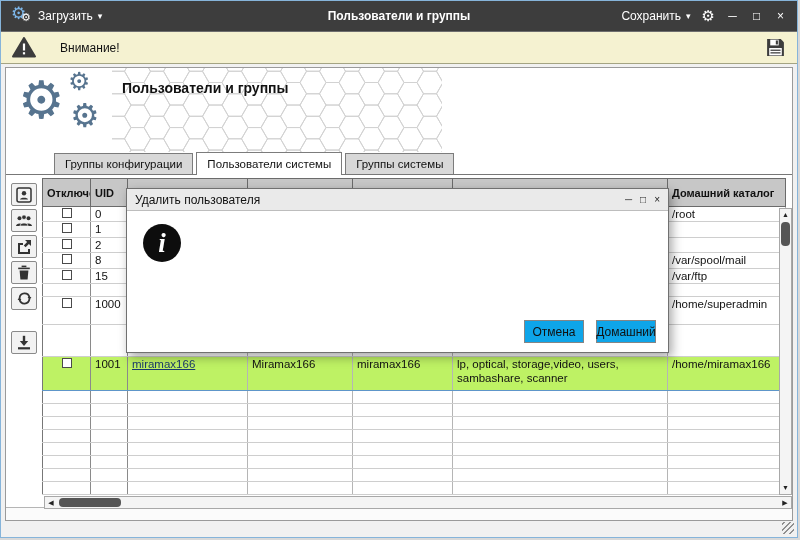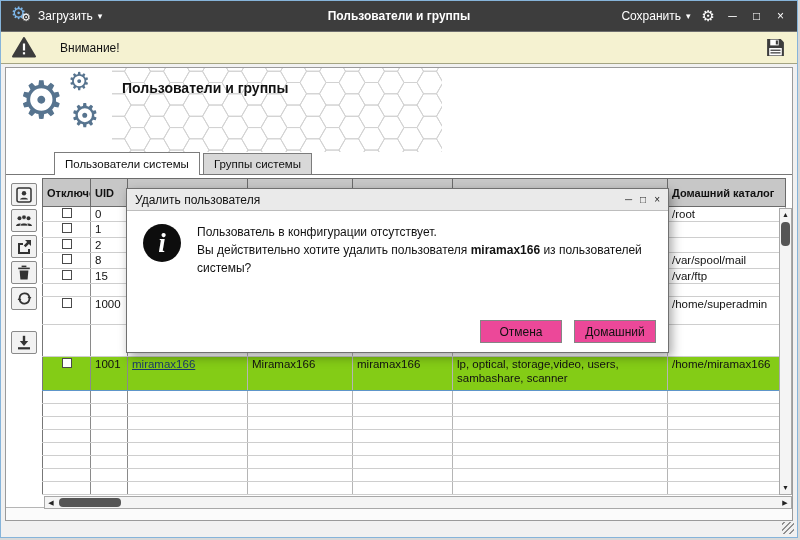--- a/index.html
+++ b/index.html
@@ -60,21 +60,21 @@
   table { border-collapse:collapse; table-layout:fixed; width:743px; margin-top:3px; border:1px solid #777; }
   th { background:#c7c7c7; border:1px solid #6b6b6b; font-size:11px; font-weight:bold;
        text-align:left; padding:1px 4px; height:28px; vertical-align:middle; overflow:hidden; }
   th.c0 { white-space:nowrap; }
   td { border-right:1px solid #b5b5b5; border-bottom:1px solid #cecece; padding:0 4px;
        font-size:11.5px; vertical-align:top; overflow:hidden; line-height:1.25; }
   td.c0 { text-align:center; border-right:1px solid #8a8a8a; }
   td.c1 { border-right:1px solid #8a8a8a; }
   tr.h14 { height:14px; } tr.h13 { height:13px; } tr.h28 { height:28px; }
   tr.h32 { height:32px; } tr.h34 { height:34px; }
-  tr.sel { background:#84cc16; }
+  tr.sel { background:#bef264; }
   tr.sel td { border-bottom-color:#5e96c9; }
   .cb { display:inline-block; width:10px; height:10px; background:#fff; border:1px solid #4a4a4a; margin-top:1px; cursor:pointer; }
   .ulink { color:#1a3a6b; text-decoration:underline; cursor:pointer; }
 
   
   .vsb { position:absolute; right:0; top:33px; width:13px; height:287px; background:#f4f4f4;
          border:1px solid #a8a8a8; display:flex; flex-direction:column; align-items:center; z-index:5; }
   .hsb { position:absolute; left:2px; right:0; top:321px; height:13px; background:#f4f4f4;
          border:1px solid #a8a8a8; display:flex; align-items:center; z-index:5; }
   .arr { font-size:7px; color:#222; text-align:center; cursor:pointer; }
@@ -96,21 +96,21 @@
             align-items:center; padding:0 8px; font-size:12px; }
   .dlg-title { flex:1; }
   .dlg-ctl { display:flex; gap:8px; font-size:10px; color:#222; }
   .dlg-ctl span { cursor:pointer; }
   .dlg-body { position:relative; height:140px; }
   .info-ic { position:absolute; left:16px; top:13px; width:38px; height:38px; border-radius:50%;
              background:#0d0d0d; color:#fff; display:flex; align-items:center; justify-content:center;
              font-family:"Liberation Serif","DejaVu Serif",serif; font-style:italic; font-weight:bold; font-size:27px; }
   .dlg-msg { position:absolute; left:70px; top:12px; width:468px; font-size:12px; line-height:1.5; }
   .dlg-btns { position:absolute; right:12px; bottom:8px; display:flex; gap:12px; }
-  .dlg-btn { width:82px; height:23px; background:#ec4899; border:1px solid #858585; font-size:12px;
+  .dlg-btn { width:60px; height:23px; background:#0ea5e9; border:1px solid #858585; font-size:12px;
              display:flex; align-items:center; justify-content:center; cursor:pointer; }
 </style>
 </head>
 <body>
 
 <div class="window">
 
   <div class="titlebar">
     <div class="tb-title">Пользователи и группы</div>
     <div class="tb-left">
@@ -268,20 +268,21 @@
         </svg>
       <span class="logo">
         <span class="lg1">⚙</span>
         <span class="lg2">⚙</span>
         <span class="lg3">⚙</span>
       </span>
       <div class="h-title">Пользователи и группы</div>
     </div>
 
     <div class="tabs">
+      <span class="tab">Группы конфигурации</span>
       <span class="tab active">Пользователи системы</span>
       <span class="tab">Группы системы</span>
     </div>
 
     <div class="main">
 
       <div class="lt">
         <span class="tbtn">
           <svg width="16" height="16" viewBox="0 0 16 16">
             <rect x="1" y="1" width="14" height="14" rx="2" fill="none" stroke="#333" stroke-width="1.5"></rect>
@@ -530,24 +531,20 @@
       <div class="dlg-tb">
         <span class="dlg-title">Удалить пользователя</span>
         <span class="dlg-ctl">
           <span>─</span>
           <span>□</span>
           <span>×</span>
         </span>
       </div>
       <div class="dlg-body">
         <div class="info-ic">i</div>
-        <div class="dlg-msg">
-          <div>Пользователь в конфигурации отсутствует.</div>
-          <div><span>Вы действительно хотите удалить пользователя </span><b>miramax166</b><span> из пользователей системы?</span></div>
-        </div>
         <div class="dlg-btns">
           <span class="dlg-btn">Отмена</span>
           <span class="dlg-btn">Домашний</span>
         </div>
       </div>
     </div>
 
   </div>
 
   <div class="grip"></div>

